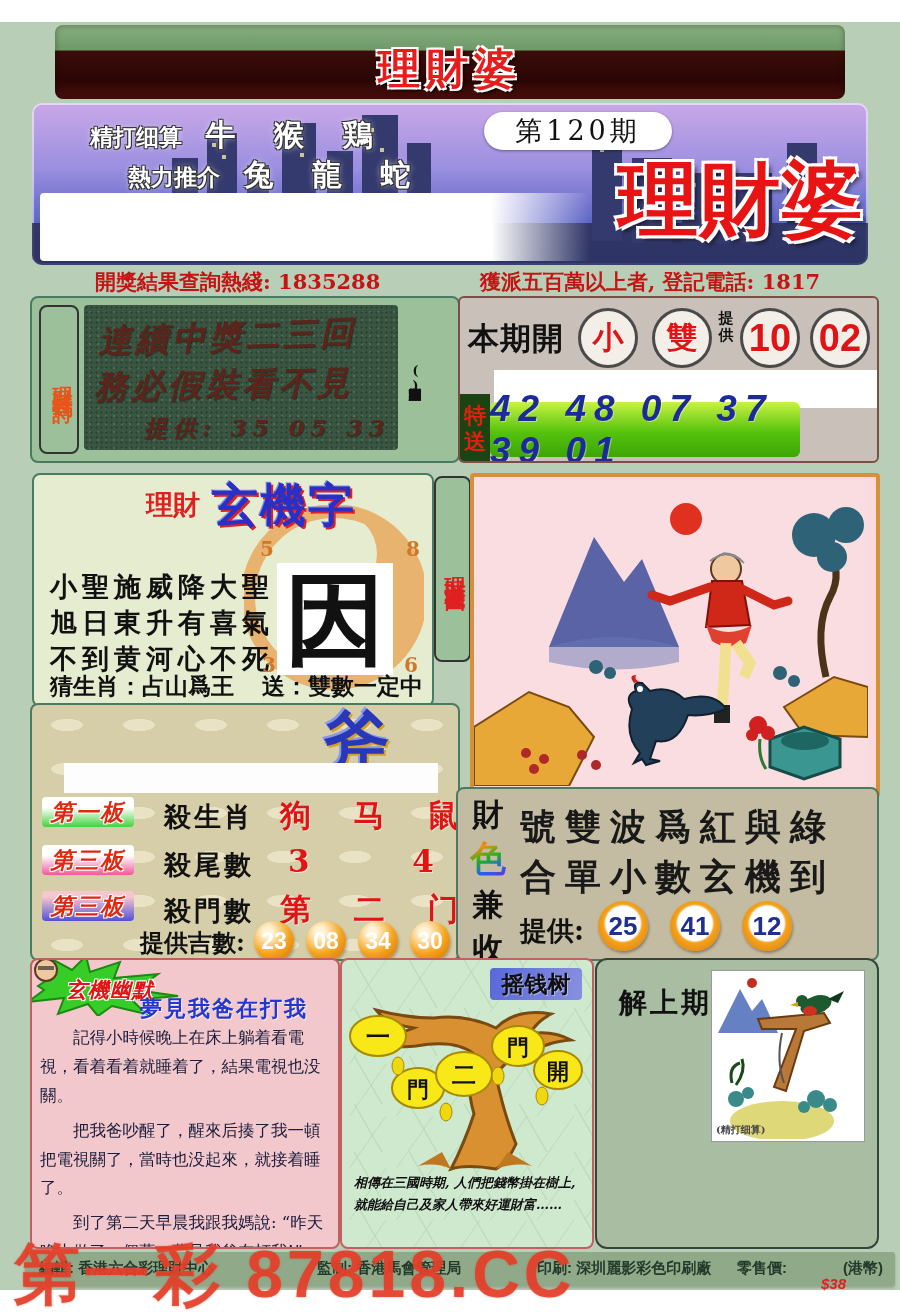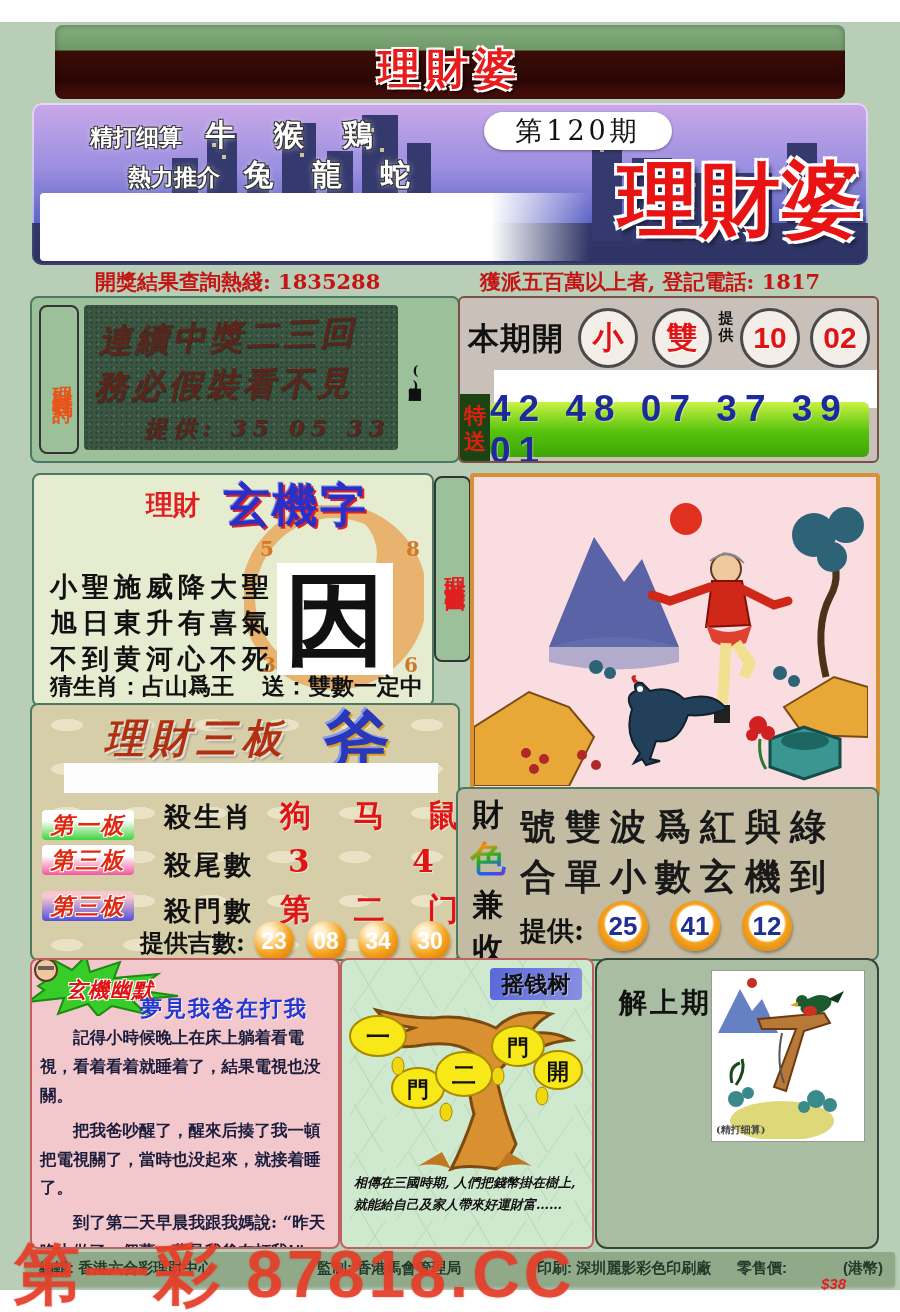--- a/index.html
+++ b/index.html
@@ -54,36 +54,36 @@
   .scratch-note{left:370px;top:7px;width:26px;height:145px;writing-mode:vertical-rl;text-orientation:upright;
     font-size:12.5px;font-weight:bold;color:#111;text-align:center;line-height:26px;}
 
   
   .issue-box{left:458px;top:296px;width:417px;height:163px;background:#c9c1b9;border:2px solid #7a5046;border-radius:6px;overflow:hidden;}
   .benqi-label{left:8px;top:20px;font-size:31px;font-weight:bold;color:#111;letter-spacing:1px;}
   .circ{width:54px;height:54px;border-radius:50%;border:3px solid #4a4a4a;background:#f3efe8;
     display:flex;align-items:center;justify-content:center;font-weight:bold;color:#e01414;
     text-shadow:1px 1px 0 #fff;}
   .circ-zh{font-size:31px;}
-  .circ-num{font-size:30px;font-family:"Liberation Sans",sans-serif;}
+  .circ-num{font-size:38px;font-family:"Liberation Sans",sans-serif;}
   .tigong-mini{left:258px;top:12px;width:16px;font-size:15px;font-weight:bold;color:#111;line-height:17px;text-align:center;}
   .issue-censor{left:34px;top:72px;width:383px;height:38px;background:#fff;}
   .tesong-strip{left:0px;top:96px;width:30px;height:67px;background:#1c4413;display:flex;flex-direction:column;
     align-items:center;justify-content:center;font-size:22px;font-weight:bold;color:#e02010;line-height:26px;}
-  .special-bar{left:30px;top:104px;width:379px;height:55px;border-radius:6px;
+  .special-bar{left:30px;top:104px;width:310px;height:55px;border-radius:6px;
     background:linear-gradient(180deg,#c9f244 0%,#55c20c 55%,#3da506 100%);
-    display:flex;align-items:center;justify-content:center;}
+    display:flex;align-items:center;justify-content:center;font-style:italic;}
   .special-nums{font-size:37px;font-weight:bold;color:#1c2a9c;letter-spacing:8px;
     font-family:"Liberation Sans",sans-serif;text-shadow:1px 1px 0 #ffffff66;}
 
   
   .word-box{left:32px;top:473px;width:398px;height:230px;background:#e6eccf;overflow:hidden;}
   .word-prefix{left:112px;top:12px;font-size:27px;font-weight:bold;color:#e02020;}
   .word-title{left:178px;top:0px;font-size:46px;font-weight:bold;color:#2830c8;letter-spacing:2px;
-    text-shadow:2px 2px 0 #e02020,-1px -1px 0 #8090e0;margin-left:12px;}
+    text-shadow:2px 2px 0 #e02020,-1px -1px 0 #8090e0;}
   .poem-line{left:16px;font-size:27px;font-weight:bold;color:#111;letter-spacing:5px;white-space:nowrap;}
   .corner-num{font-size:20px;font-weight:bold;color:#d07828;}
   .big-char{left:243px;top:88px;width:116px;height:112px;background:#fff;display:flex;align-items:center;
     justify-content:center;font-size:100px;font-weight:bold;color:#111;line-height:1;}
   .word-foot{top:196px;font-size:23px;font-weight:bold;color:#111;white-space:nowrap;}
 
   
   .pic-vlabel{left:434px;top:476px;width:33px;height:182px;font-size:21px;color:#e02020;}
   .pic-box{left:470px;top:473px;width:402px;height:317px;border:4px solid #d89038;border-radius:4px;
     background:#fadada;overflow:hidden;}
@@ -125,21 +125,21 @@
     display:flex;align-items:center;justify-content:center;font-size:26px;font-weight:bold;color:#203090;
     font-family:"Liberation Sans",sans-serif;box-shadow:1px 2px 3px #00000055;}
 
   
   .humor-box{left:30px;top:958px;width:306px;height:287px;background:#f2c8cc;border:2px solid #c06060;border-radius:8px;overflow:hidden;}
   .badge-burst{left:-4px;top:-4px;}
   .badge-text{left:34px;top:16px;font-size:21px;font-weight:bold;font-style:italic;color:#e01414;
     text-shadow:1px 1px 0 #fff,-1px -1px 0 #fff,1px -1px 0 #fff,-1px 1px 0 #fff;letter-spacing:1px;}
   .humor-title{left:108px;top:34px;font-size:22px;font-weight:bold;color:#2238d0;letter-spacing:2px;
     text-shadow:1px 1px 0 #ffffffaa;}
-  .humor-body{left:8px;top:64px;width:290px;font-size:16.5px;font-weight:bold;color:#1c1c3c;line-height:1.75;}
+  .humor-body{left:8px;top:64px;width:290px;font-size:16.5px;font-weight:normal;color:#1c1c3c;line-height:1.75;}
   .humor-body p{margin:0 0 6px 0;text-indent:2em;}
 
   
   .tree-box{left:340px;top:958px;width:250px;height:287px;background-color:#cfe9cf;border:2px solid #c06060;border-radius:8px;overflow:hidden;
     background-image:linear-gradient(60deg,transparent 47%,#b8d8b8 48%,transparent 50%),
                      linear-gradient(-55deg,transparent 46%,#bcdcbc 47%,transparent 49%);
     background-size:55px 48px,47px 52px;}
   .tree-title{left:148px;top:8px;width:92px;height:32px;background:linear-gradient(100deg,#5868d8,#8890e0);
     border-radius:4px;display:flex;align-items:center;justify-content:center;font-size:23px;font-weight:bold;color:#101010;
     text-shadow:1px 1px 0 #ffffff66;}
@@ -321,25 +321,24 @@
       <g fill="#2e6276">
           <circle cx="122" cy="190" r="7"></circle>
           <circle cx="136" cy="196" r="6"></circle>
           <circle cx="306" cy="196" r="7"></circle>
           <circle cx="320" cy="204" r="6"></circle>
         </g>
     </svg>
   </div>
 
   <div class="abs box boards-box">
-    <div class="abs boards-title">理財三板</div>
     <div class="abs boards-char">斧</div>
     <div class="abs boards-censor"></div>
 
-    <div class="abs pill pill1" style="left:10px;top:92px;margin-top:13px;">第一板</div>
+    <div class="abs pill pill1" style="left:10px;top:92px;">第一板</div>
     <div class="abs board-key" style="left:132px;top:94px;">殺生肖</div>
     <div class="abs board-val" style="left:248px;top:90px;">狗 马 鼠</div>
 
     <div class="abs pill pill2" style="left:10px;top:140px;">第三板</div>
     <div class="abs board-key" style="left:132px;top:142px;">殺尾數</div>
     <div class="abs board-val" style="left:256px;top:138px;letter-spacing:46px;">3 4</div>
 
     <div class="abs pill pill3" style="left:10px;top:186px;">第三板</div>
     <div class="abs board-key" style="left:132px;top:188px;">殺門數</div>
     <div class="abs board-val" style="left:248px;top:184px;">第 二 门</div>

